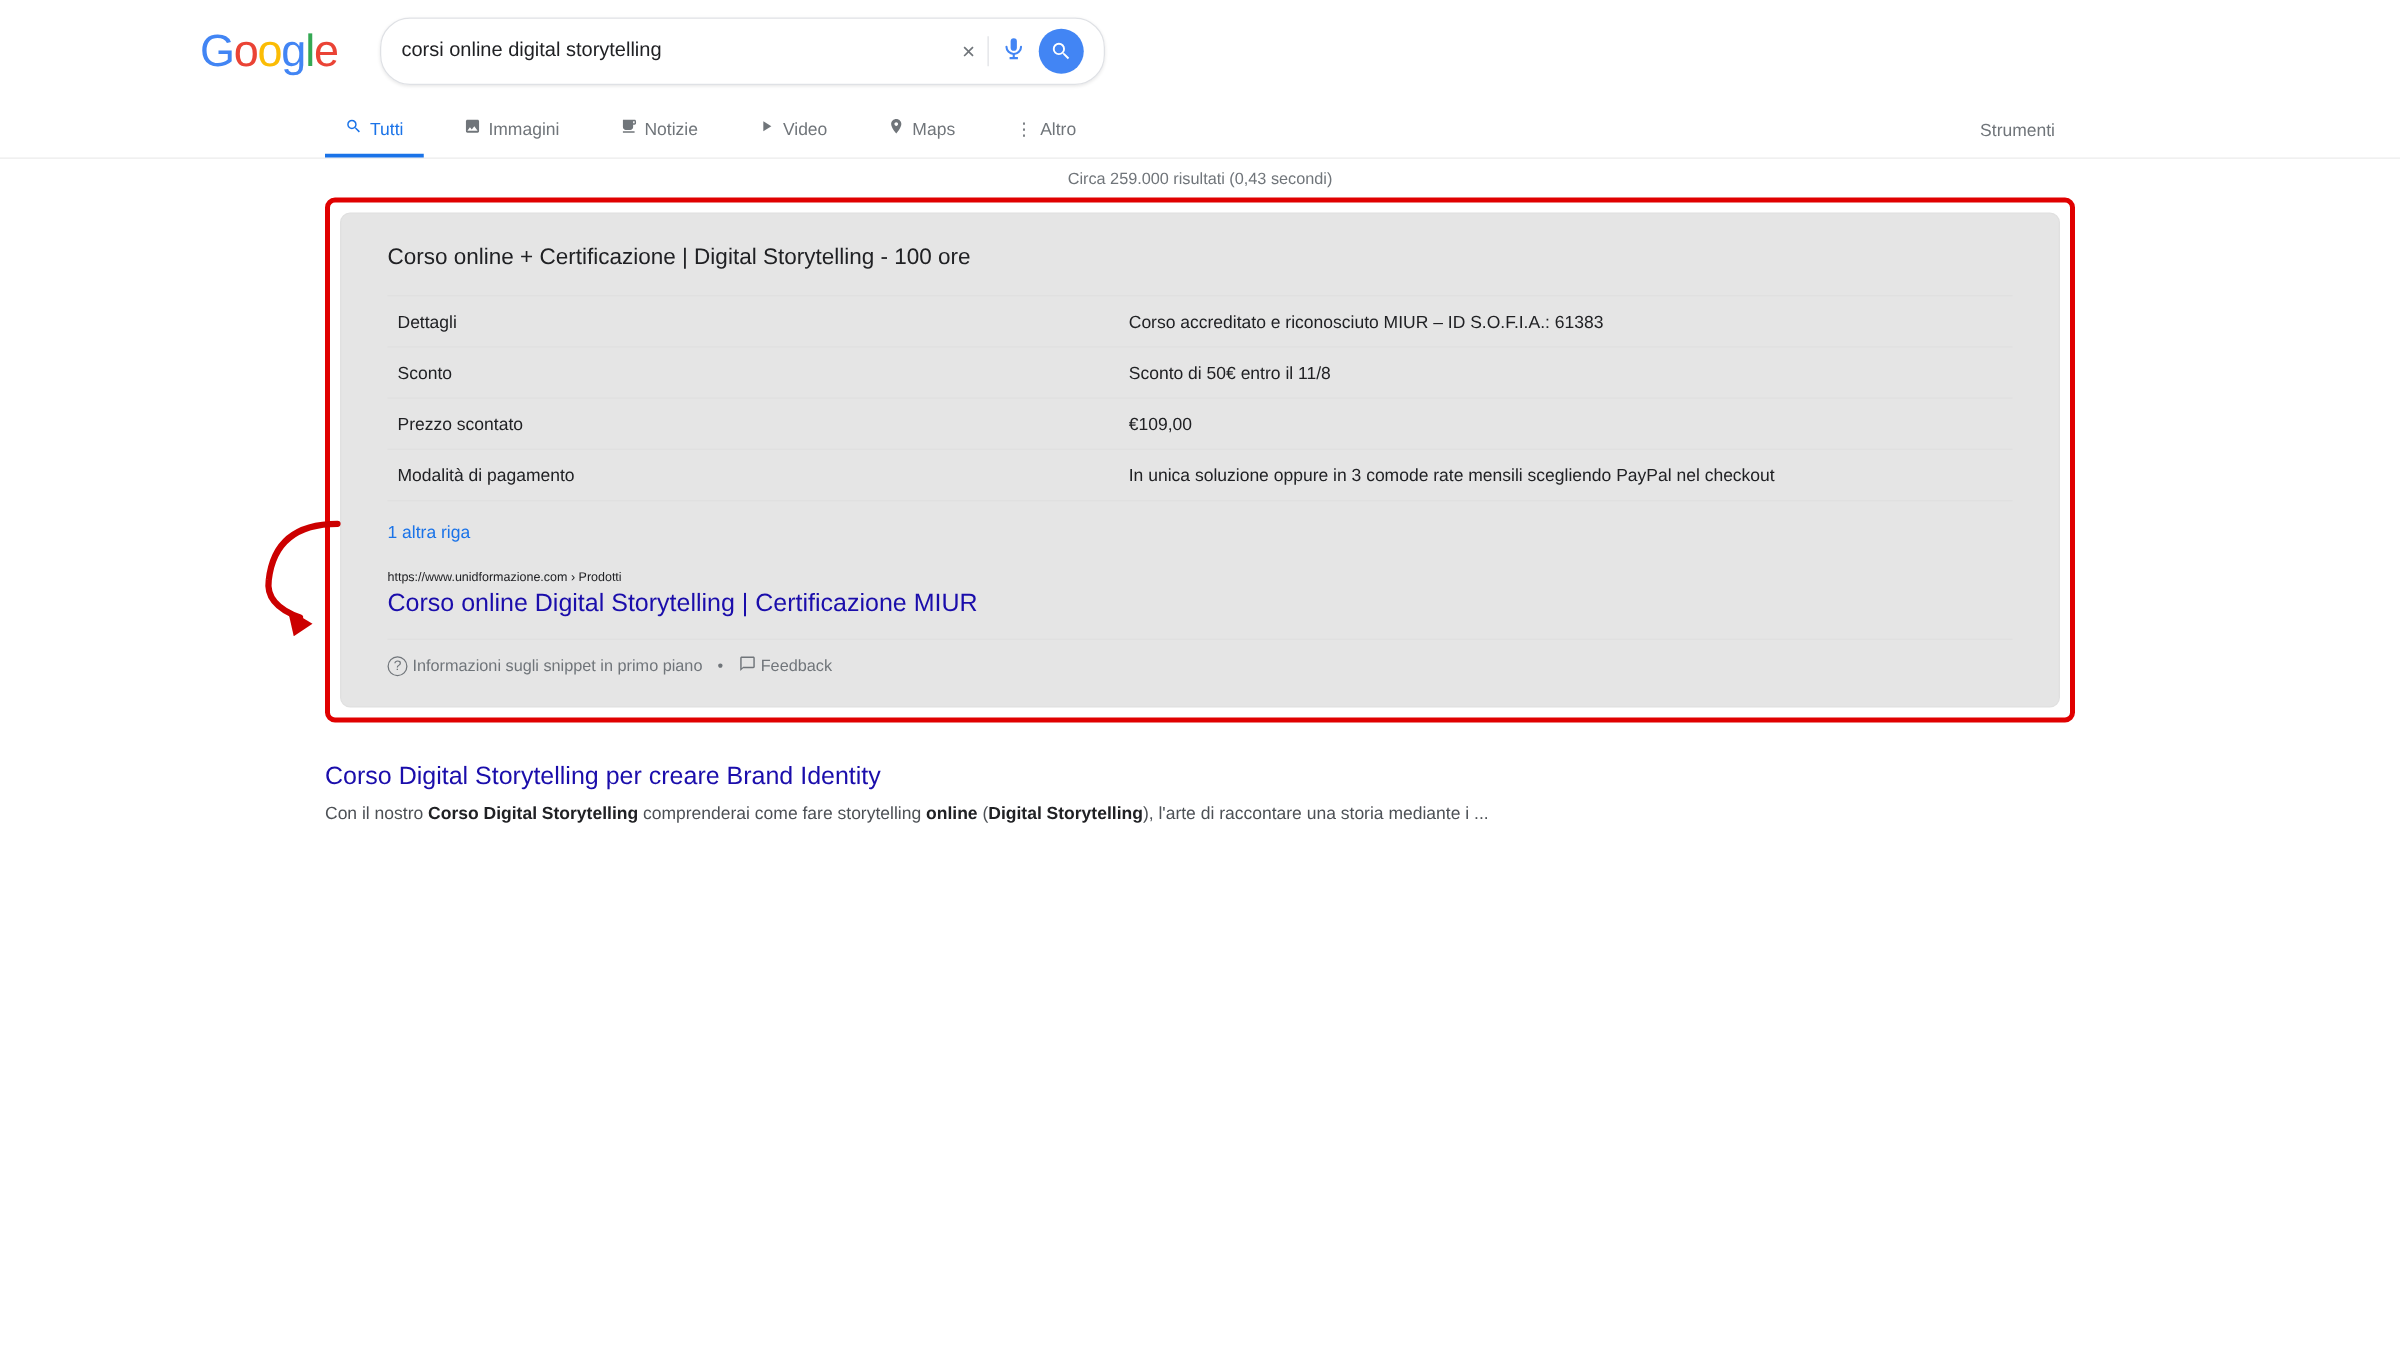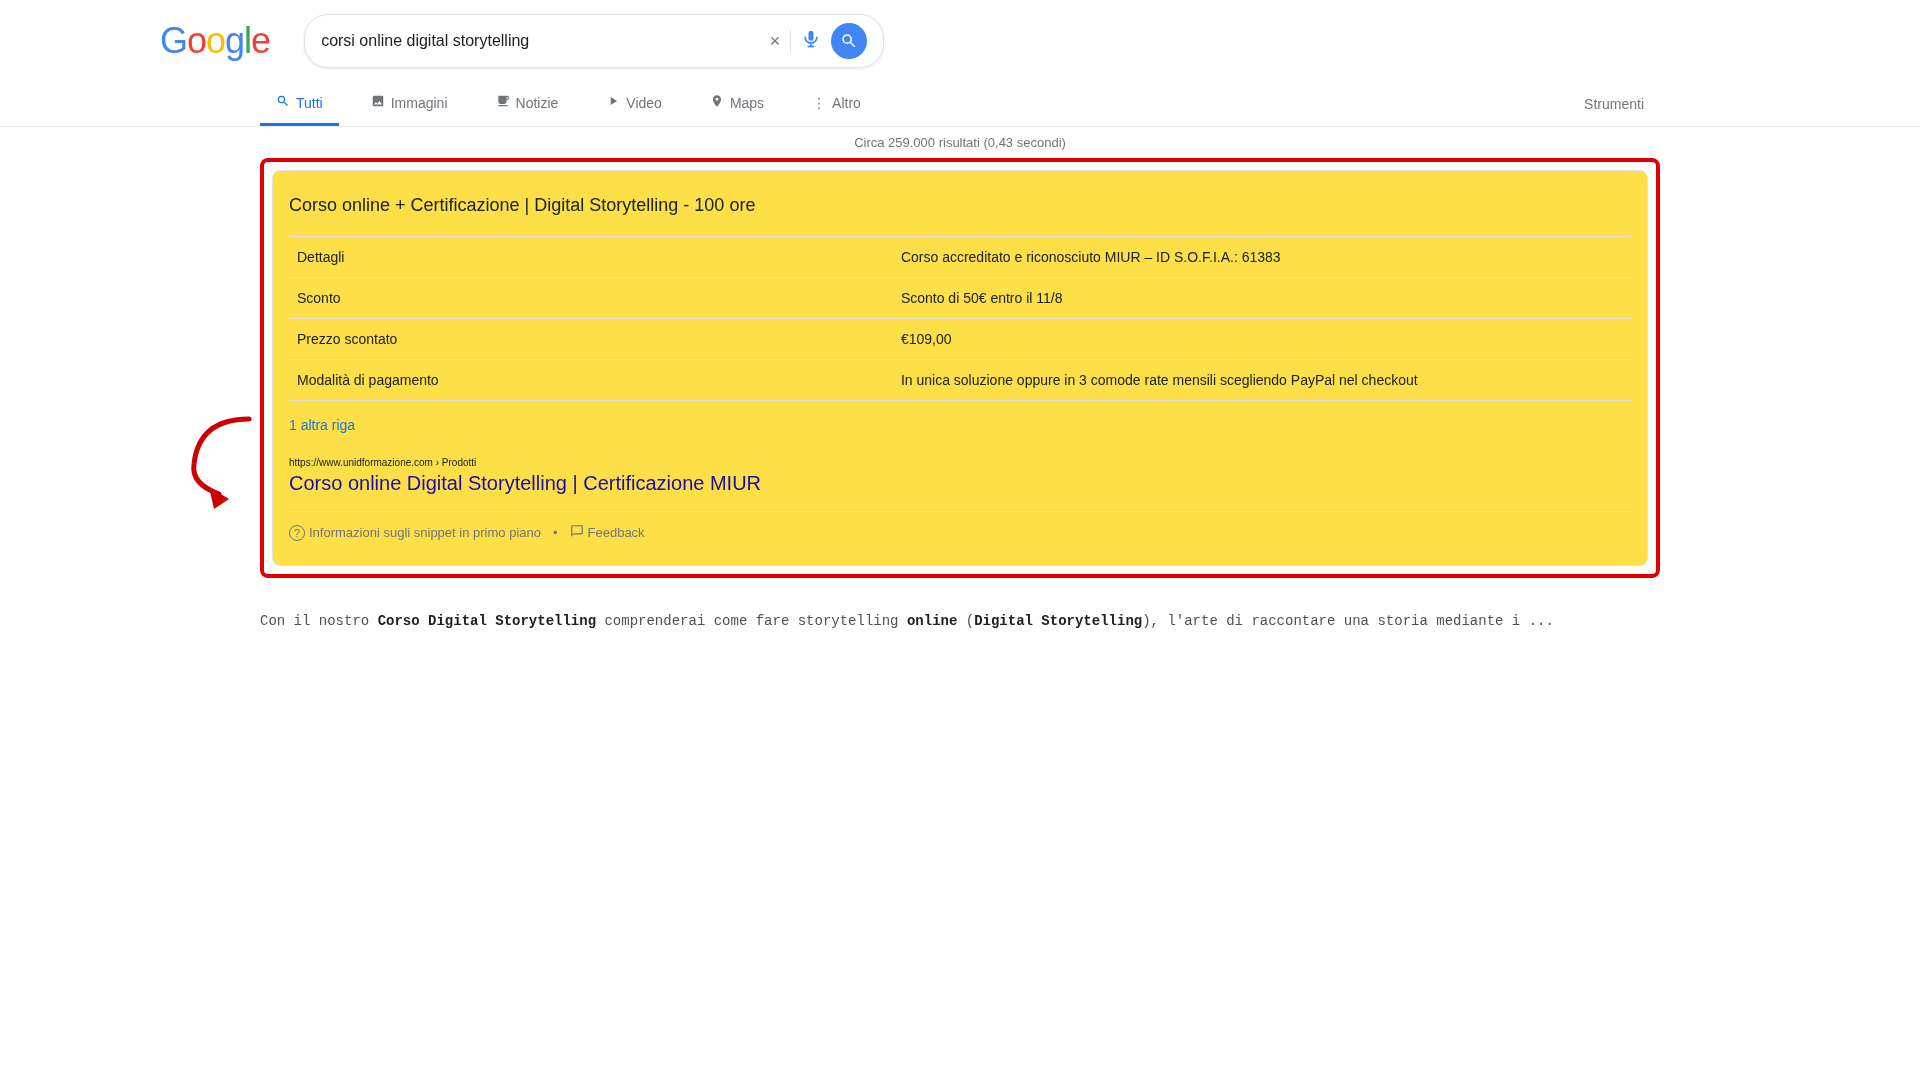--- a/index.html
+++ b/index.html
@@ -131,24 +131,24 @@
     
     .featured-snippet-container {
       border: 4px solid #e00000;
       border-radius: 8px;
       padding: 8px;
       margin-bottom: 20px;
       display: inline-block;
       width: 100%;
     }
     .featured-snippet {
-      background: #fde047;
+      background: #e5e5e5;
       border: 1px solid #e0e0e0;
       border-radius: 8px;
-      padding: 24px 16px;
+      padding: 24px 37px;
       position: relative;
     }
 
     .snippet-title {
       font-size: 18px;
       color: #202124;
       margin-bottom: 20px;
       font-weight: 400;
     }
 
@@ -234,21 +234,20 @@
       font-size: 20px;
       color: #1a0dab;
       text-decoration: none;
       display: block;
       margin-bottom: 6px;
     }
     .second-result-desc {
       font-size: 14px;
       color: #4d5156;
       line-height: 1.58;
-      font-family: Liberation Mono, monospace;
     }
     .second-result-desc strong { font-weight: 700; color: #202124; }
 
     
     .info-circle {
       width: 16px;
       height: 16px;
       border: 1.5px solid #70757a;
       border-radius: 50%;
       display: inline-flex;
@@ -407,18 +406,19 @@
           </span>
           <span>Feedback</span>
         </div>
       </div>
 
     </div>
   </div>
 
   
   <div class="second-result">
+    <a class="second-result-title" href="#">Corso Digital Storytelling per creare Brand Identity</a>
     <div class="second-result-desc">
       Con il nostro <strong>Corso Digital Storytelling</strong> comprenderai come fare storytelling <strong>online</strong> (<strong>Digital Storytelling</strong>), l'arte di raccontare una storia mediante i ...
     </div>
   </div>
 
 </div>
 
 </body></html>

